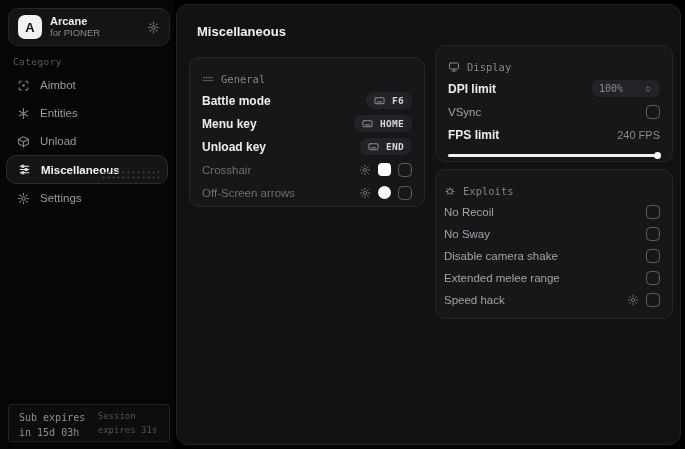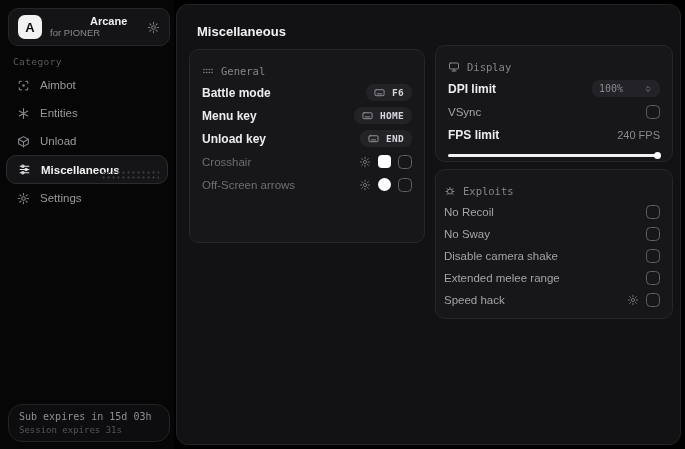--- a/index.html
+++ b/index.html
@@ -13,48 +13,48 @@
   .ic.dots * { fill:currentColor; stroke:none; }
 
   
   .sidebar { position:absolute; left:0; top:0; width:174px; height:449px; background:#060607; }
   .side-header { position:absolute; left:8px; top:8px; width:162px; height:38px;
     background:#141417; border:1px solid #26262a; border-radius:10px;
     display:flex; align-items:center; gap:8px; padding:0 9px; }
   .logo { width:24px; height:24px; background:#f2f2f2; border-radius:7px; color:#111;
     display:flex; align-items:center; justify-content:center; font-weight:bold; font-size:13px; }
   .app-names { display:flex; flex-direction:column; line-height:1.15; flex:1; }
-  .app-name { font-size:11px; font-weight:bold; color:#f0f0f0;margin-left:40px; }
+  .app-name { font-size:11px; font-weight:bold; color:#f0f0f0; }
   .app-sub { font-size:9.5px; color:#8a8a8e; }
   .header-gear { color:#7a7a80; display:flex; }
   .category-label { position:absolute; left:13px; top:56px; font-size:9.5px; color:#5b5b60; letter-spacing:.4px; }
   .nav { position:absolute; left:0; top:71px; width:174px; }
   .nav-item { height:28px; display:flex; align-items:center; gap:10px; padding-left:17px;
     color:#9a9a9e; font-size:11.5px; cursor:pointer; }
   .nav-item .ic { color:#85858a; }
   .nav-item.active { position:relative; margin:0 6px; padding-left:11px; height:29px;
     background:#151518; border:1px solid #2c2c30; border-radius:10px; color:#f2f2f2; font-weight:bold; }
   .nav-item.active .ic { color:#e8e8ea; }
   .nav-dots { position:absolute; right:8px; bottom:4px; width:58px; height:9px; opacity:.8;
     background-image:radial-gradient(circle, #39393e 1px, transparent 1.3px);
     background-size:5px 5px; }
   .side-footer { position:absolute; left:8px; top:404px; width:162px; height:38px;
-    border:1px solid #232327; border-radius:14px; background:#0d0d0f;
-    padding:5px 10px; display:flex; flex-direction:column; justify-content:center; line-height:1.5; }
+    border:1px solid #232327; border-radius:3px; background:#0d0d0f;
+    padding:5px 10px; display:flex; flex-direction:row; justify-content:center; line-height:1.5; }
   .foot-1 { font-size:10px; color:#8f8f94; }
   .foot-2 { font-size:9px; color:#55555a; }
 
   
   .main-panel { position:absolute; left:176px; top:4px; width:505px; height:441px;
     background:#121214; border:1px solid #232327; border-radius:12px; }
   .page-title { position:absolute; left:20px; top:19px; font-size:13px; font-weight:bold; color:#f2f2f2; }
 
   .card { position:absolute; background:#17171a; border:1px solid #26262a; border-radius:10px;
     padding:10px 12px; }
-  .card-general  { left:12px;  top:44px;  width:236px; height:194px; }
+  .card-general  { left:12px;  top:52px;  width:236px; height:150px; }
   .card-display  { left:258px; top:40px;  width:238px; height:117px; }
   .card-exploits { left:258px; top:164px; width:238px; height:150px;padding-left:8px; }
 
   .card-head { height:21px; display:flex; align-items:center; gap:7px;
     color:#85858a; font-size:10.5px; }
   .card-head .ic { width:12px; height:12px; }
 
   .row { height:23px; display:flex; align-items:center; justify-content:space-between; }
   .row-x { height:22px; display:flex; align-items:center; justify-content:space-between; }
   .lbl-bright { font-size:12px; font-weight:bold; color:#ededef; }

